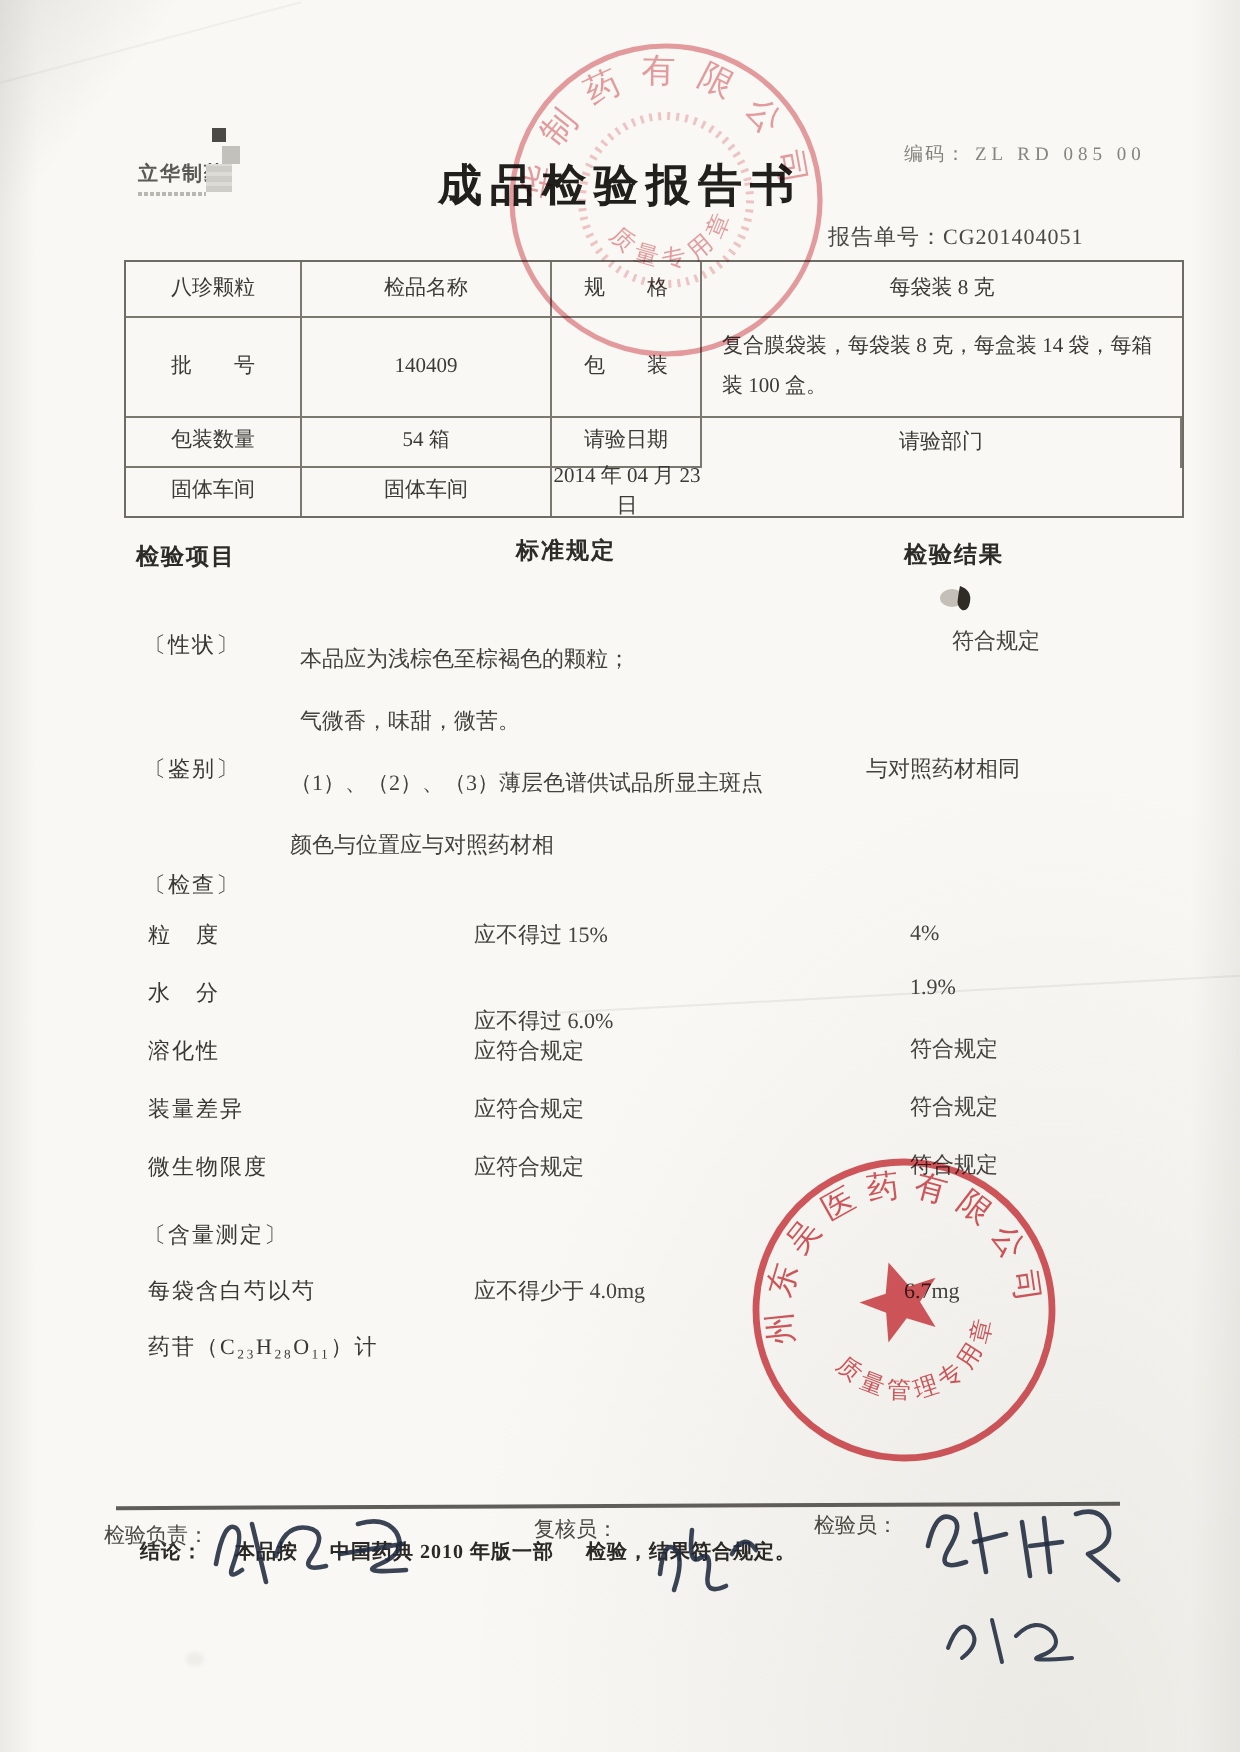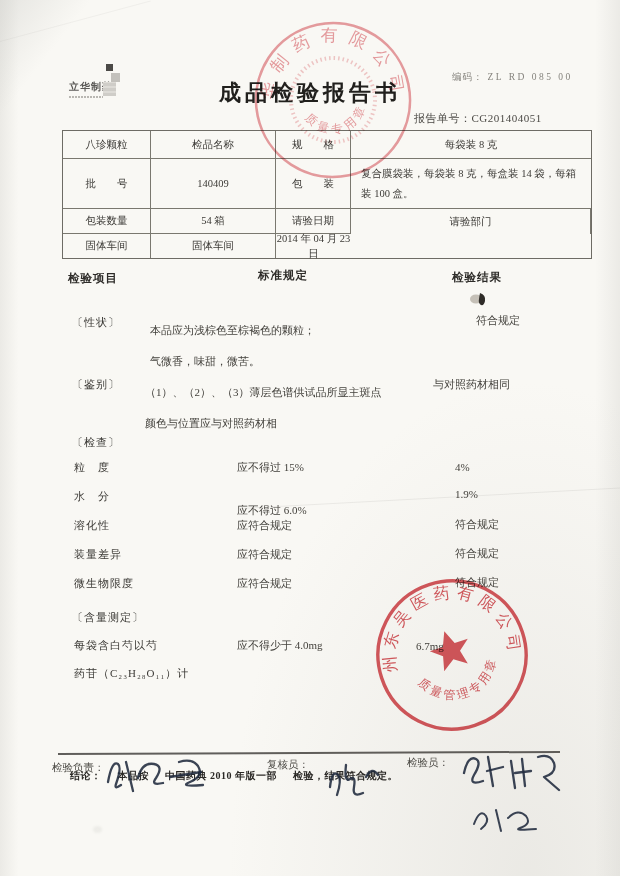--- a/index.html
+++ b/index.html
@@ -151,21 +151,21 @@
   <div class="abs res ctr" style="left:455px;top:546px;width:100px;">符合规定</div>
 
   <div class="abs item-name" style="left:74px;top:576px;">微生物限度</div>
   <div class="abs std" style="left:237px;top:576px;">应符合规定</div>
   <div class="abs res ctr" style="left:455px;top:575px;width:100px;">符合规定</div>
 
   <div class="abs item-name" style="left:72px;top:610px;">〔含量测定〕</div>
   <div class="abs item-name" style="left:74px;top:638px;">每袋含白芍以芍</div>
   <div class="abs item-name" style="left:74px;top:666px;">药苷（C₂₃H₂₈O₁₁）计</div>
   <div class="abs std" style="left:237px;top:638px;">应不得少于 4.0mg</div>
-  <div class="abs res ctr" style="left:416px;top:640px;width:100px;">6.7mg</div>
+  <div class="abs res ctr" style="left:452px;top:640px;width:100px;">6.7mg</div>
 
   <div class="abs conclusion" style="left:70px;top:725px;">
     <span>结论：</span><span>本品按</span><span>中国药典 2010 年版一部</span><span>检验，结果符合规定。</span>
   </div>
 
   <div class="abs rule" style="left:58px;top:752px;width:502px;"></div>
 
   <div class="abs sig-label" style="left:52px;top:761px;">检验负责：</div>
   <div class="abs sig-label" style="left:267px;top:758px;">复核员：</div>
   <div class="abs sig-label" style="left:407px;top:756px;">检验员：</div>

